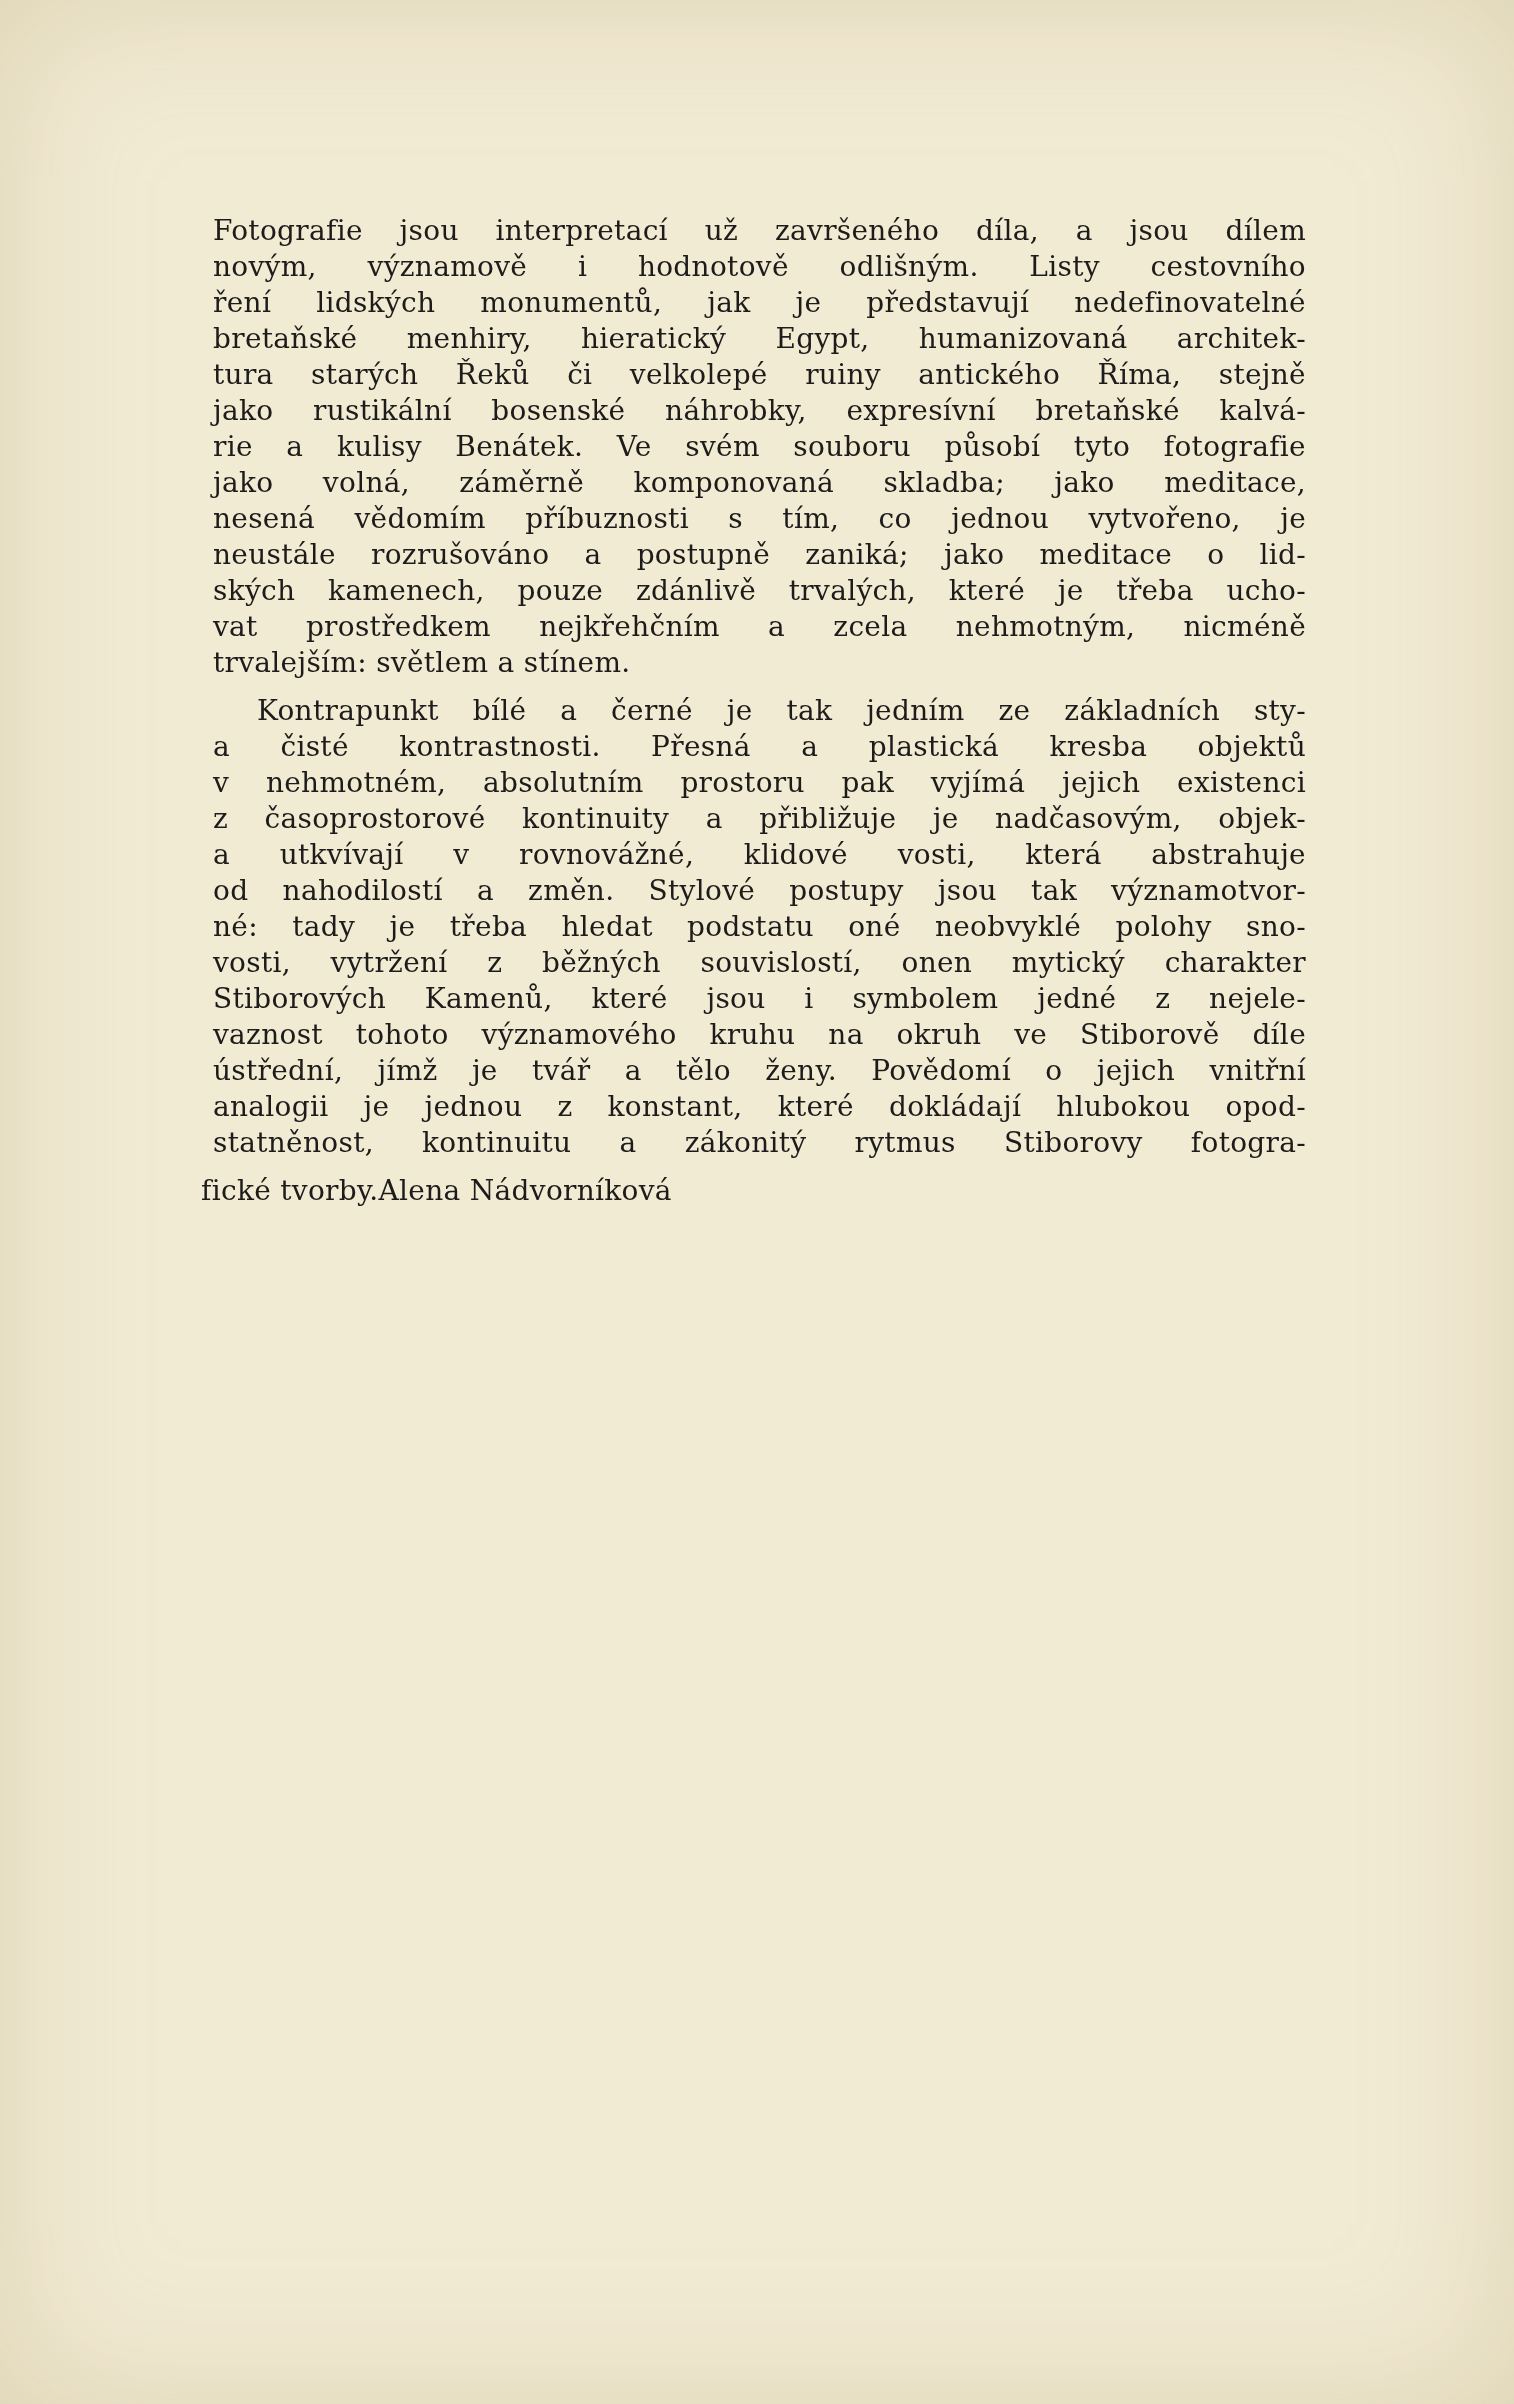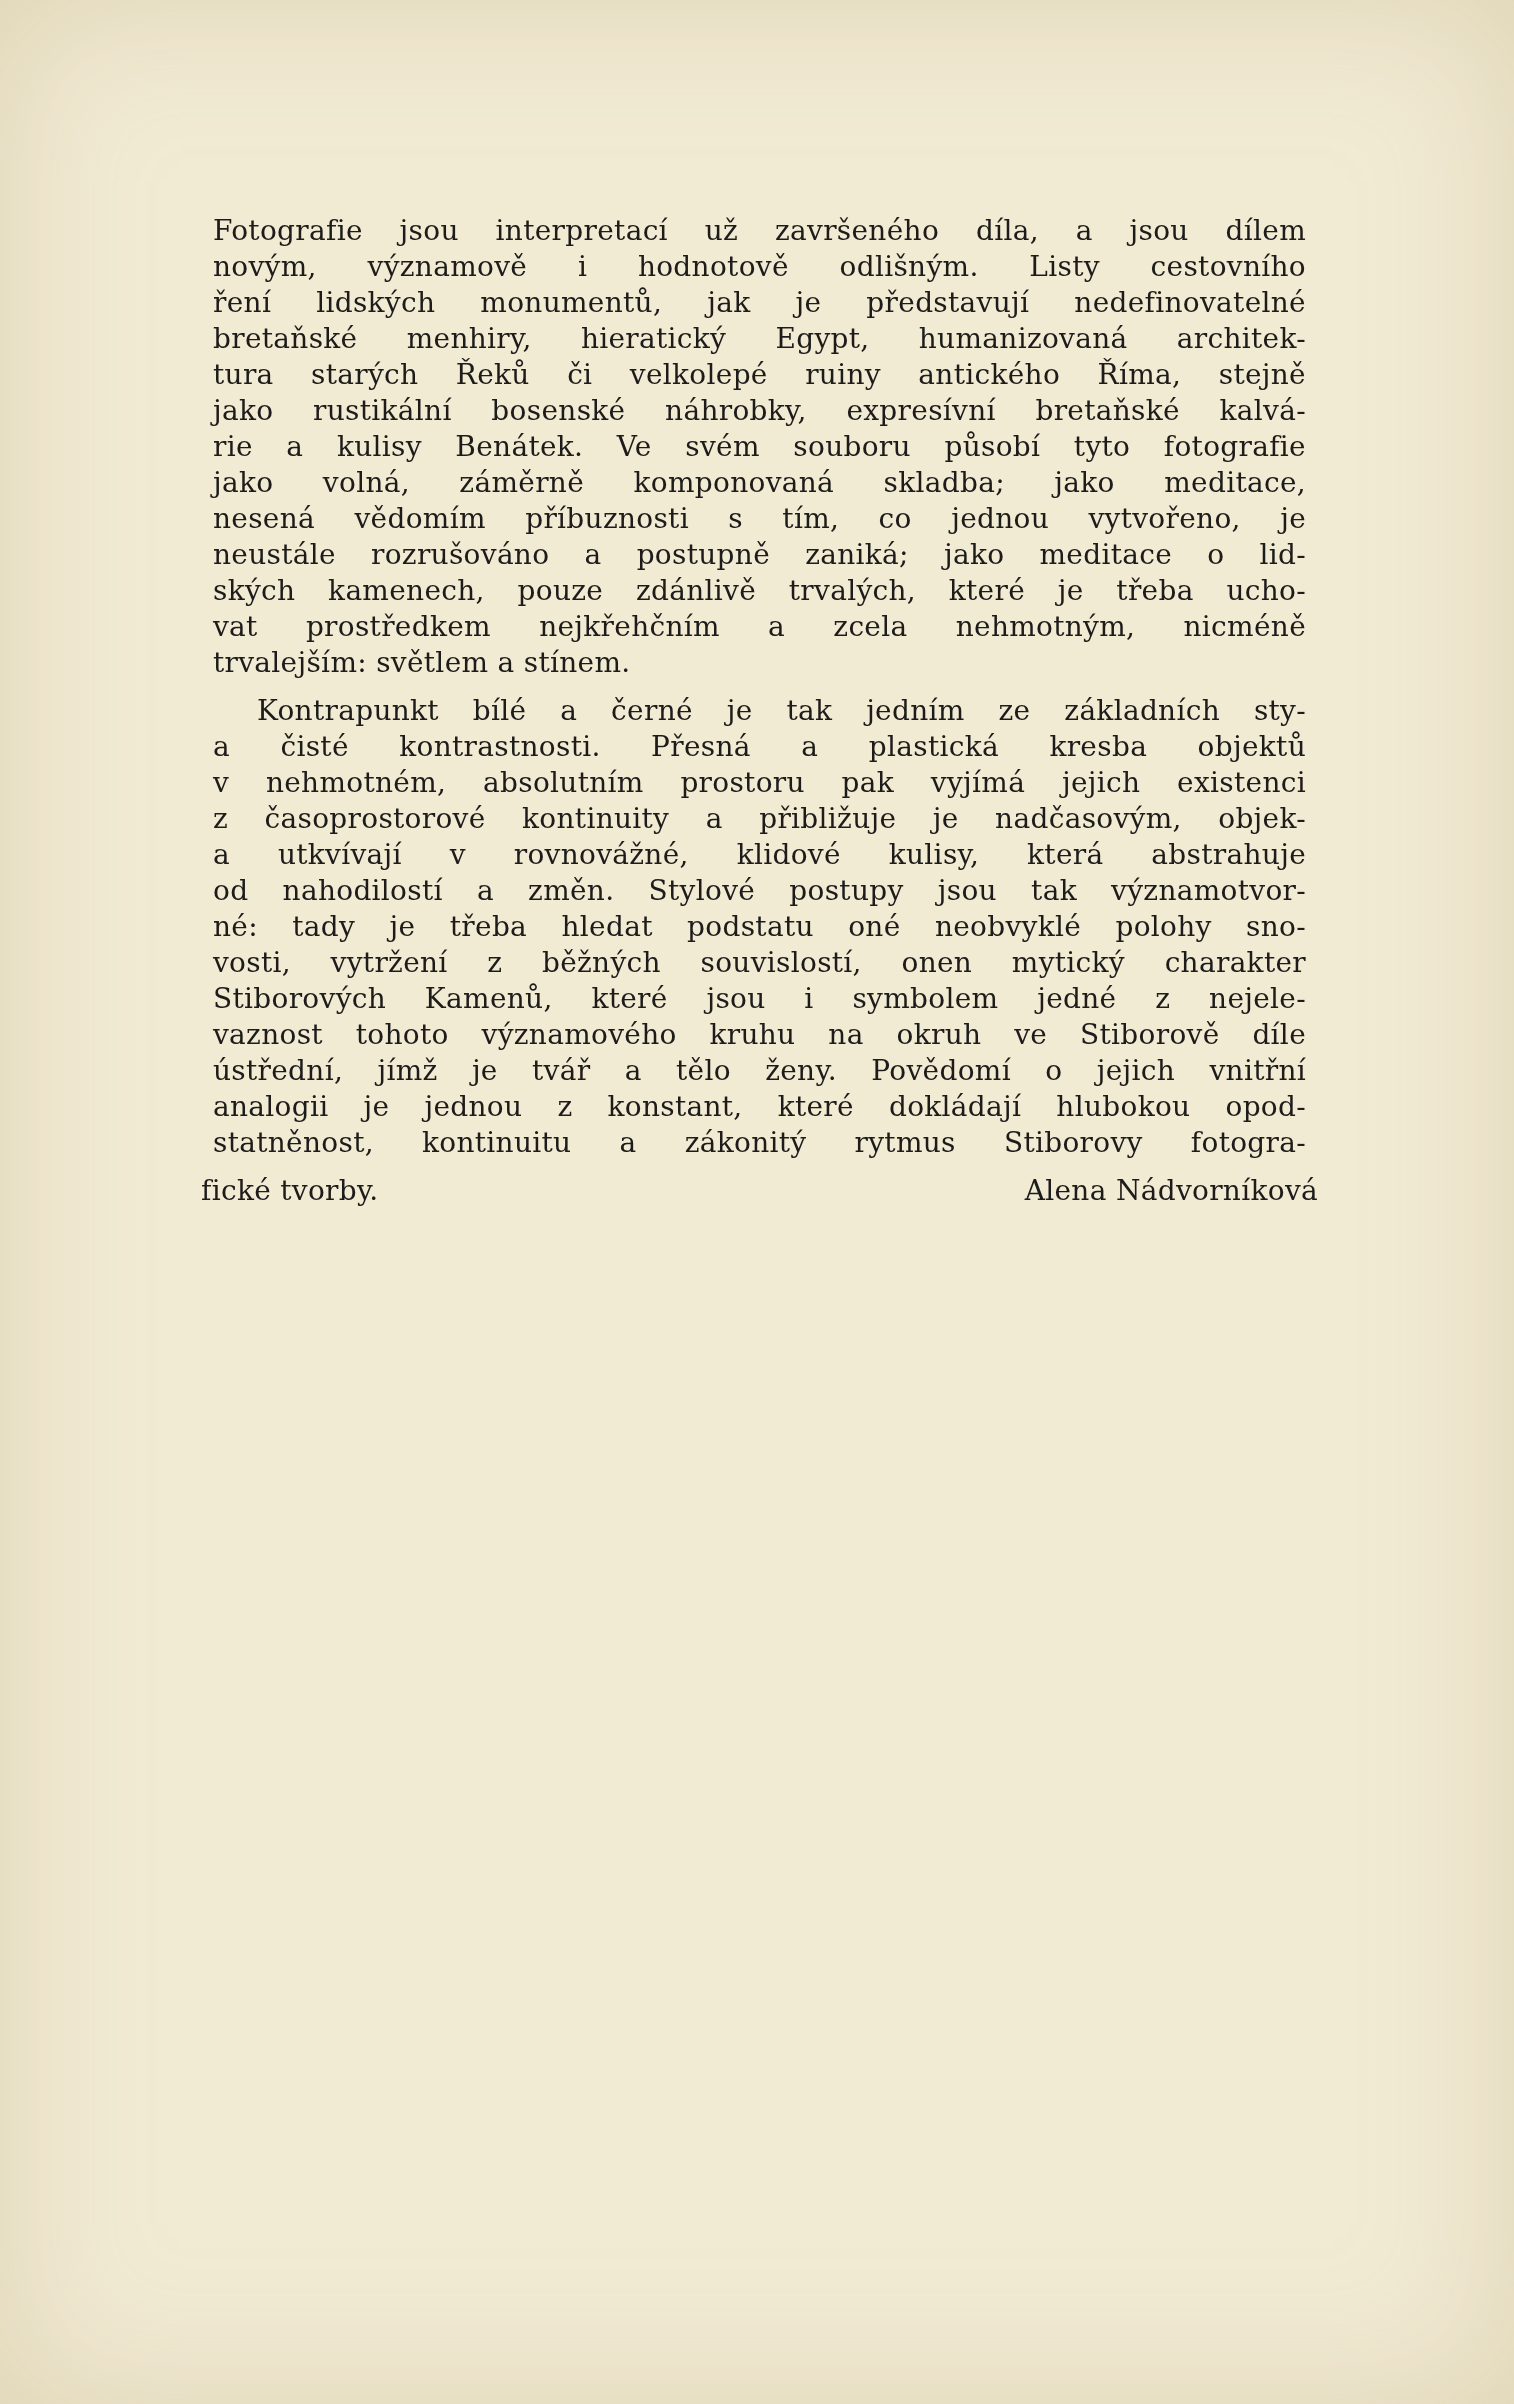--- a/index.html
+++ b/index.html
@@ -39,23 +39,22 @@
     white-space: normal;
   }
   .line.no-just {
     text-align-last: left;
   }
   .line.indent {
     padding-left: 44px;
   }
   .closing {
     display: flex;
-    justify-content: space-between;
+    justify-content: flex-start;
     align-items: baseline;
-    gap: 32px;
   }
 </style>
 </head>
 <body>
 
 <div class="page">
   <div class="text-block">
     <div class="paragraph">
         <div class="line">Fotografie jsou interpretací už završeného díla, a jsou dílem</div>
         <div class="line">novým, významově i hodnotově odlišným. Listy cestovního</div>
@@ -69,21 +68,21 @@
         <div class="line">neustále rozrušováno a postupně zaniká; jako meditace o lid-</div>
         <div class="line">ských kamenech, pouze zdánlivě trvalých, které je třeba ucho-</div>
         <div class="line">vat prostředkem nejkřehčním a zcela nehmotným, nicméně</div>
         <div class="line no-just">trvalejším: světlem a stínem.</div>
       </div>
     <div class="paragraph">
         <div class="line indent">Kontrapunkt bílé a černé je tak jedním ze základních sty-</div>
         <div class="line">a čisté kontrastnosti. Přesná a plastická kresba objektů</div>
         <div class="line">v nehmotném, absolutním prostoru pak vyjímá jejich existenci</div>
         <div class="line">z časoprostorové kontinuity a přibližuje je nadčasovým, objek-</div>
-        <div class="line">a utkvívají v rovnovážné, klidové kulisy, která abstrahuje</div>
+        <div class="line">a utkvívají v rovnovážné, klidové vosti, která abstrahuje</div>
         <div class="line">od nahodilostí a změn. Stylové postupy jsou tak významotvor-</div>
         <div class="line">né: tady je třeba hledat podstatu oné neobvyklé polohy sno-</div>
         <div class="line">vosti, vytržení z běžných souvislostí, onen mytický charakter</div>
         <div class="line">Stiborových Kamenů, které jsou i symbolem jedné z nejele-</div>
         <div class="line">vaznost tohoto významového kruhu na okruh ve Stiborově díle</div>
         <div class="line">ústřední, jímž je tvář a tělo ženy. Povědomí o jejich vnitřní</div>
         <div class="line">analogii je jednou z konstant, které dokládají hlubokou opod-</div>
         <div class="line">statněnost, kontinuitu a zákonitý rytmus Stiborovy fotogra-</div>
       </div>
     <div class="line closing no-just">

